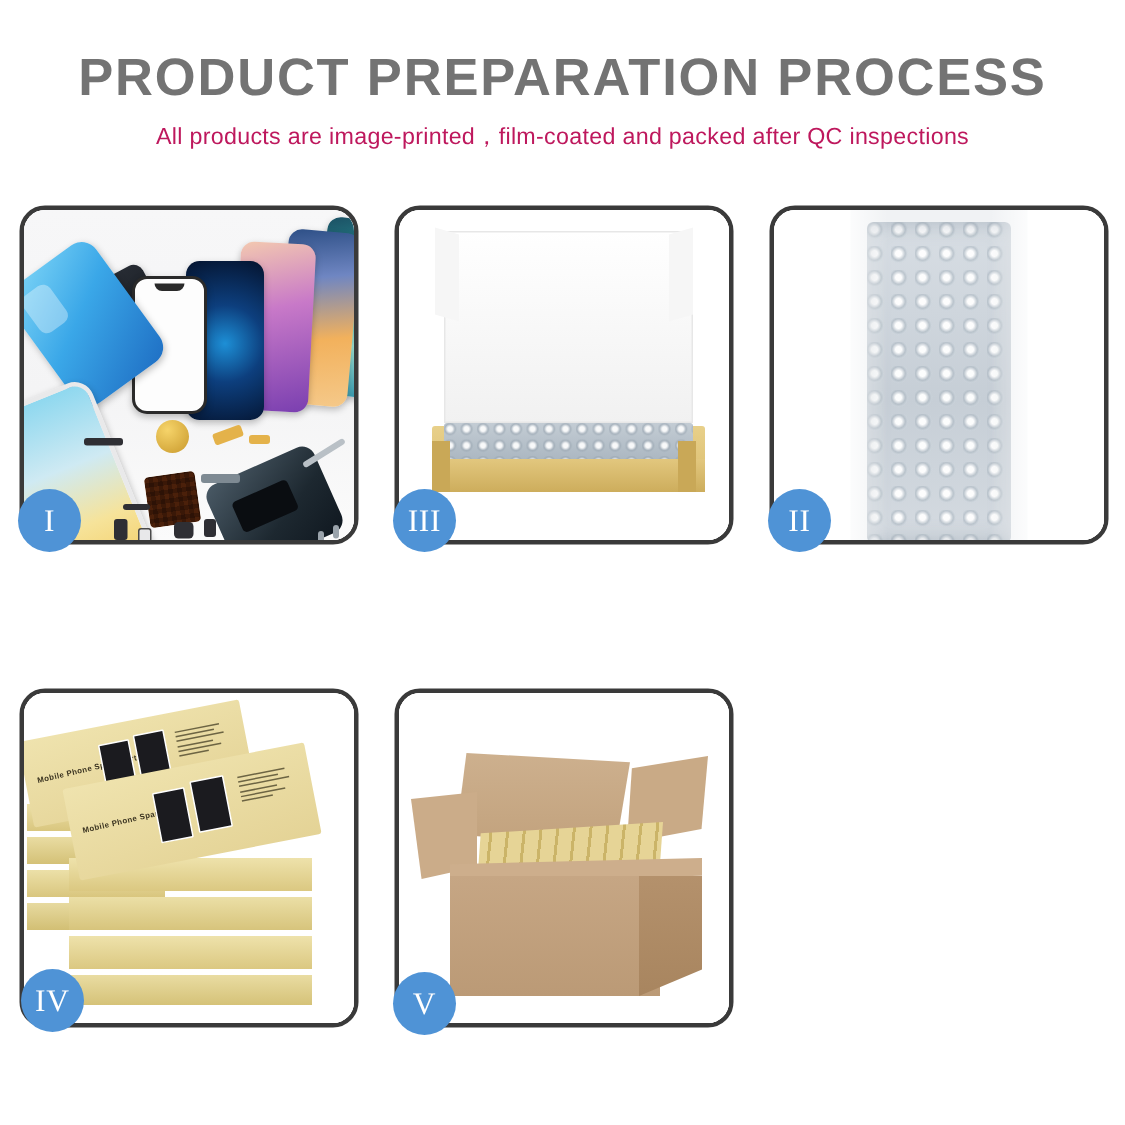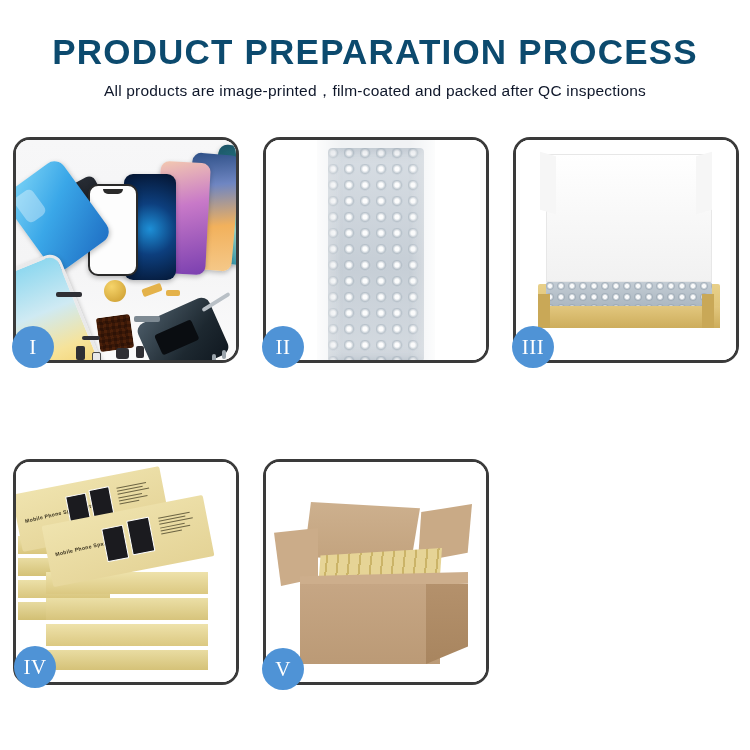--- a/index.html
+++ b/index.html
@@ -6,25 +6,25 @@
   body{
     width:750px;height:750px;background:#ffffff;
     font-family:"Liberation Sans", sans-serif;
     overflow:hidden;
   }
   .infographic{position:relative;width:750px;height:750px;background:#fff;}
 
   
   .header{padding-top:34px;text-align:center;}
   .title{
-    font-size:35px;font-weight:700;letter-spacing:1.2px;color:#0c4a6e;
+    font-size:35px;font-weight:700;letter-spacing:1.2px;color:#737373;
     line-height:1.05;white-space:nowrap;
   }
   .subtitle{
-    margin-top:10px;font-size:15.5px;color:#0f172a;letter-spacing:.2px;
+    margin-top:10px;font-size:15.5px;color:#be185d;letter-spacing:.2px;
     white-space:nowrap;
   }
 
   
   .grid{
     position:absolute;left:13px;top:137px;width:724px;height:552px;
     display:grid;grid-template-columns:226px 226px 226px;
     grid-template-rows:226px 226px;column-gap:24px;row-gap:96px;
   }
   .panel{
@@ -231,45 +231,45 @@
           <div class="flexstrip" style="left:150px;top:150px;width:14px;height:6px;"></div>
           <div class="part" style="left:118px;top:176px;width:26px;height:6px;background:#7e8a93;"></div>
           <div class="part" style="left:196px;top:214px;width:4px;height:9px;background:#9aa3ab;"></div>
           <div class="part" style="left:206px;top:210px;width:4px;height:9px;background:#9aa3ab;"></div>
           <div class="part" style="left:184px;top:160px;width:32px;height:4px;background:#b9c0c6;transform:rotate(-32deg);"></div>
         </div>
       </div>
       <div class="badge">I</div>
     </div>
 
-    <div class="panel p2">
-      <div class="panel-inner">
-        <div class="scene">
-          <div class="bubblebag"></div>
-          <div class="bubbles"></div>
-          <div class="bag-sheen"></div>
-        </div>
-      </div>
-      <div class="badge">II</div>
-    </div>
-
     <div class="panel p3">
       <div class="panel-inner">
         <div class="scene">
           <div class="lid"></div>
           <div class="lid-flapL"></div>
           <div class="lid-flapR"></div>
           <div class="tray"></div>
           <div class="tray-fill"></div>
           <div class="tray-front"></div>
           <div class="tray-sideL"></div>
           <div class="tray-sideR"></div>
         </div>
       </div>
       <div class="badge">III</div>
+    </div>
+
+    <div class="panel p2">
+      <div class="panel-inner">
+        <div class="scene">
+          <div class="bubblebag"></div>
+          <div class="bubbles"></div>
+          <div class="bag-sheen"></div>
+        </div>
+      </div>
+      <div class="badge">II</div>
     </div>
 
     <div class="panel p4">
       <div class="panel-inner">
         <div class="scene">
 
           <div class="kbox" style="left:2px;top:74px;width:92px;height:18px;">
             <div class="front" style="top:0;bottom:0;background:linear-gradient(180deg,#ece0a8,#d9c67e);"></div>
           </div>
           <div class="kbox" style="left:2px;top:96px;width:92px;height:18px;">

